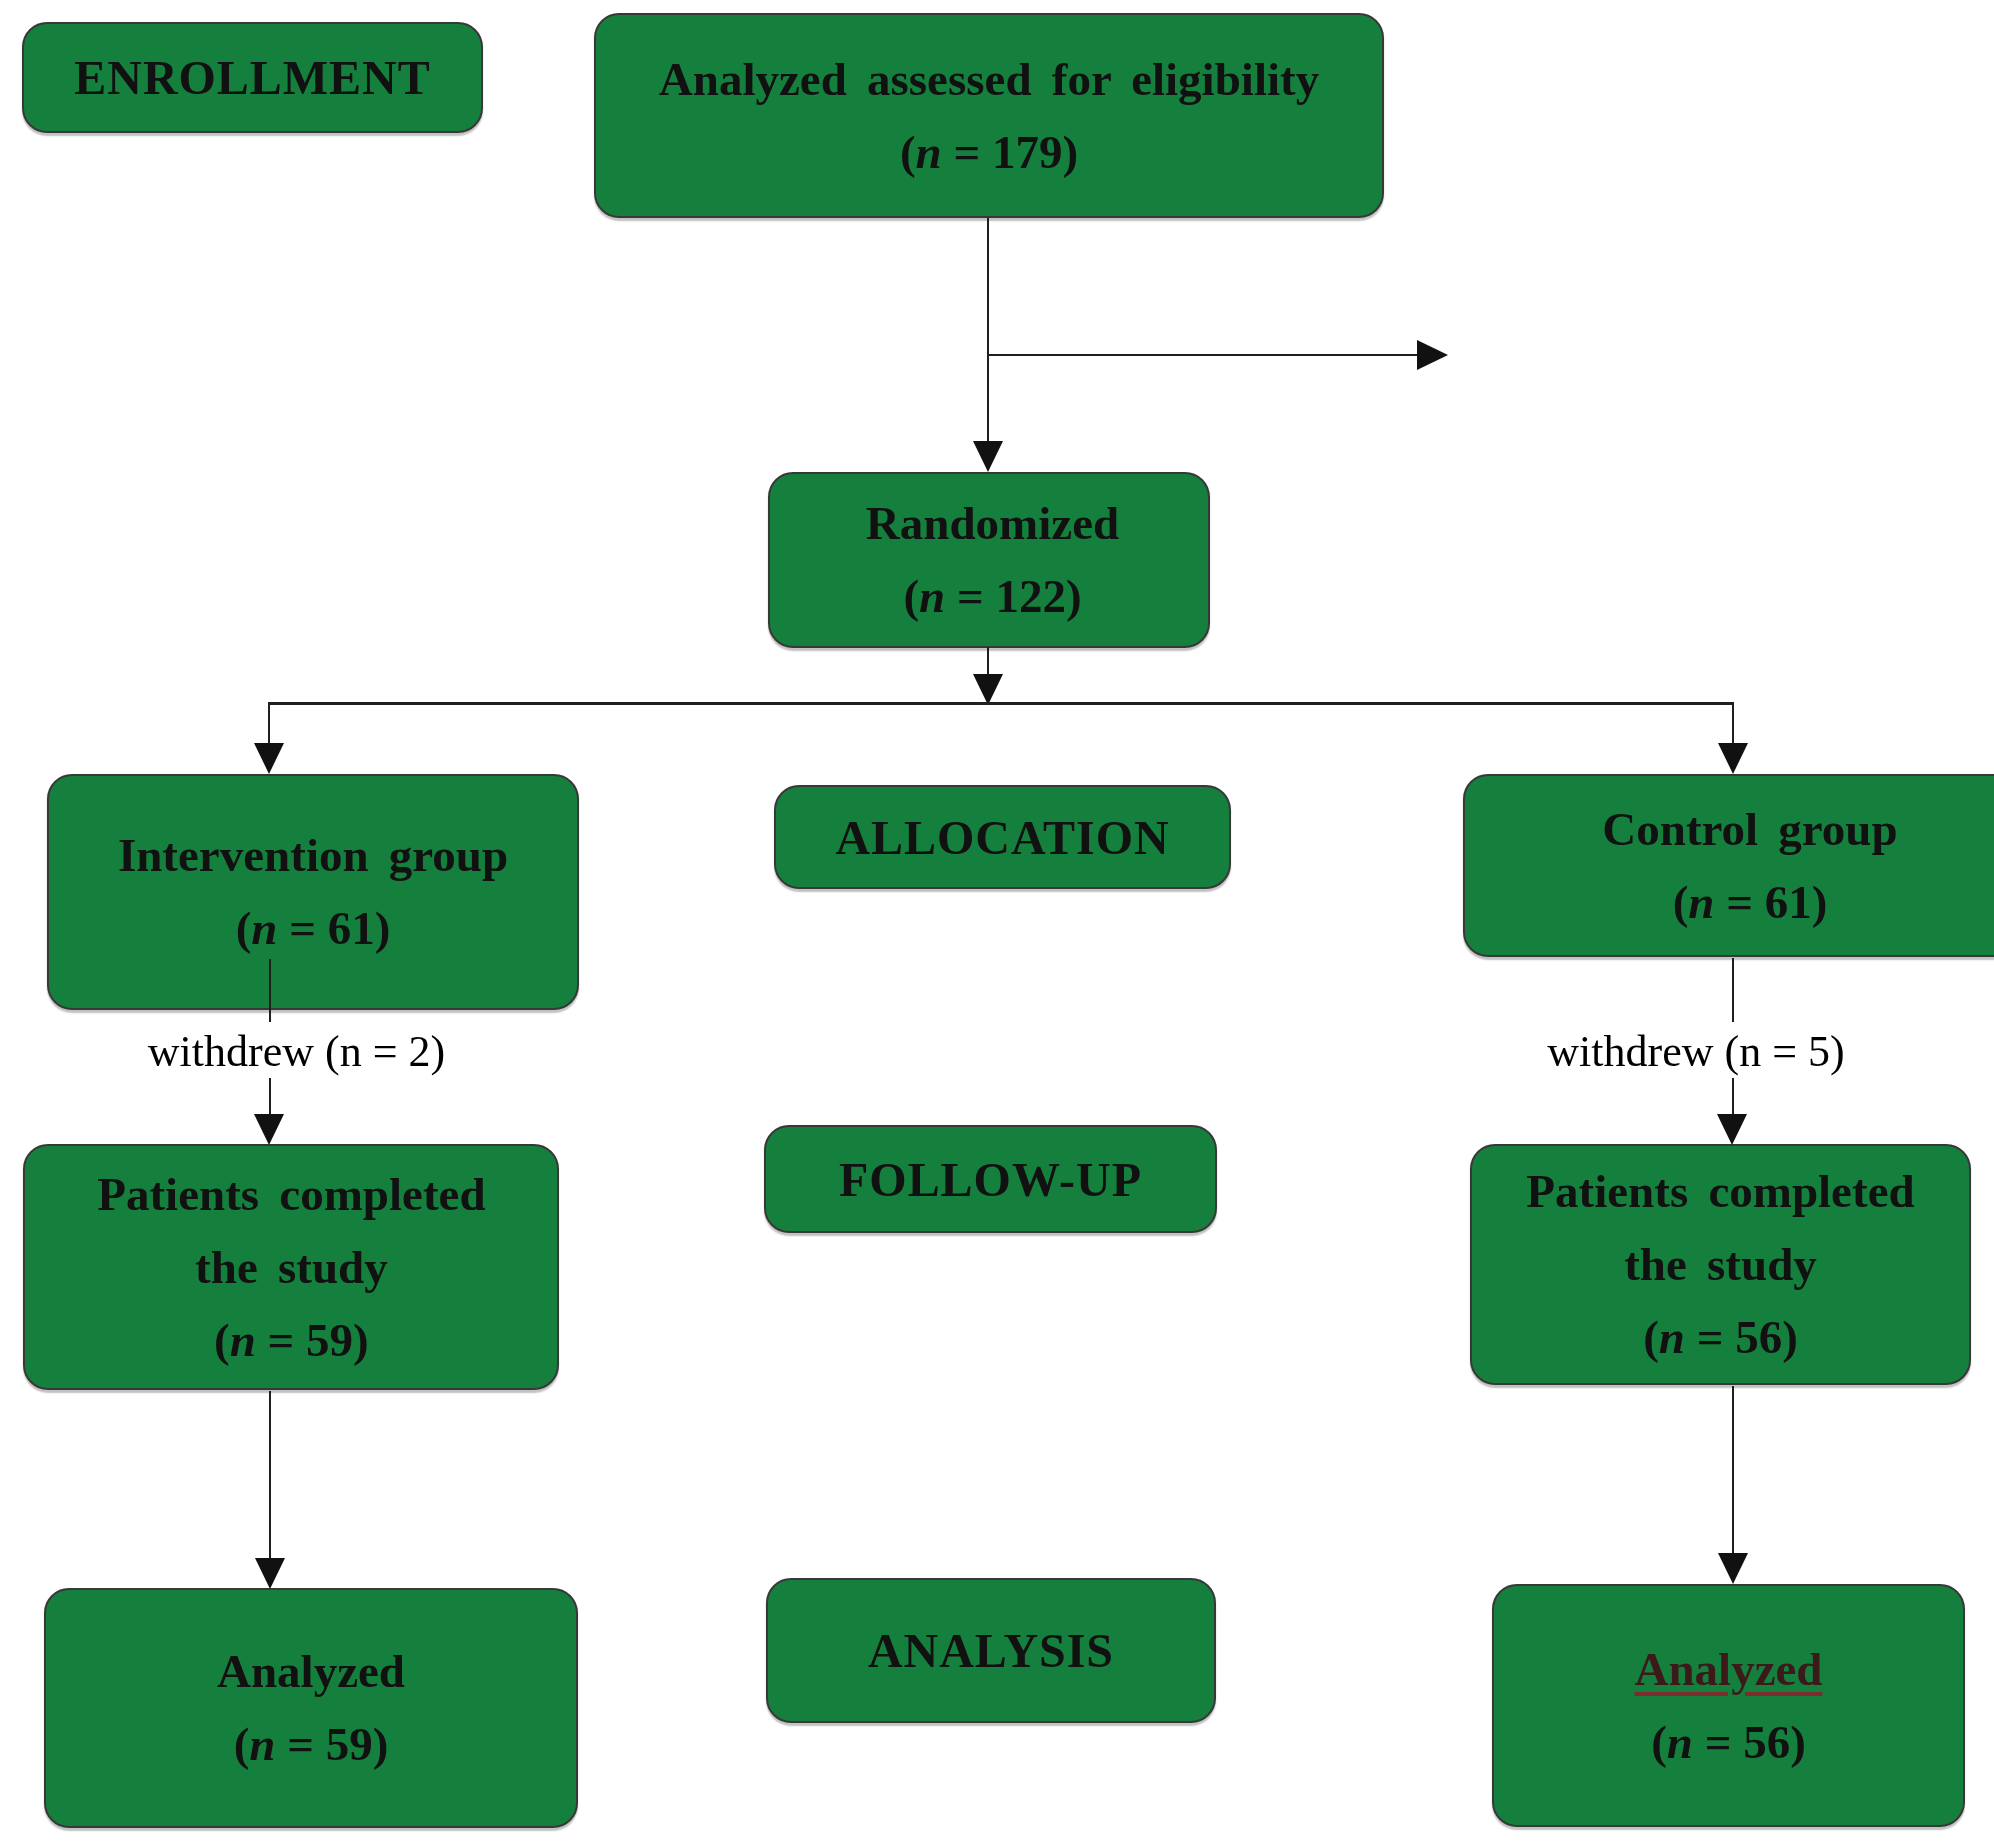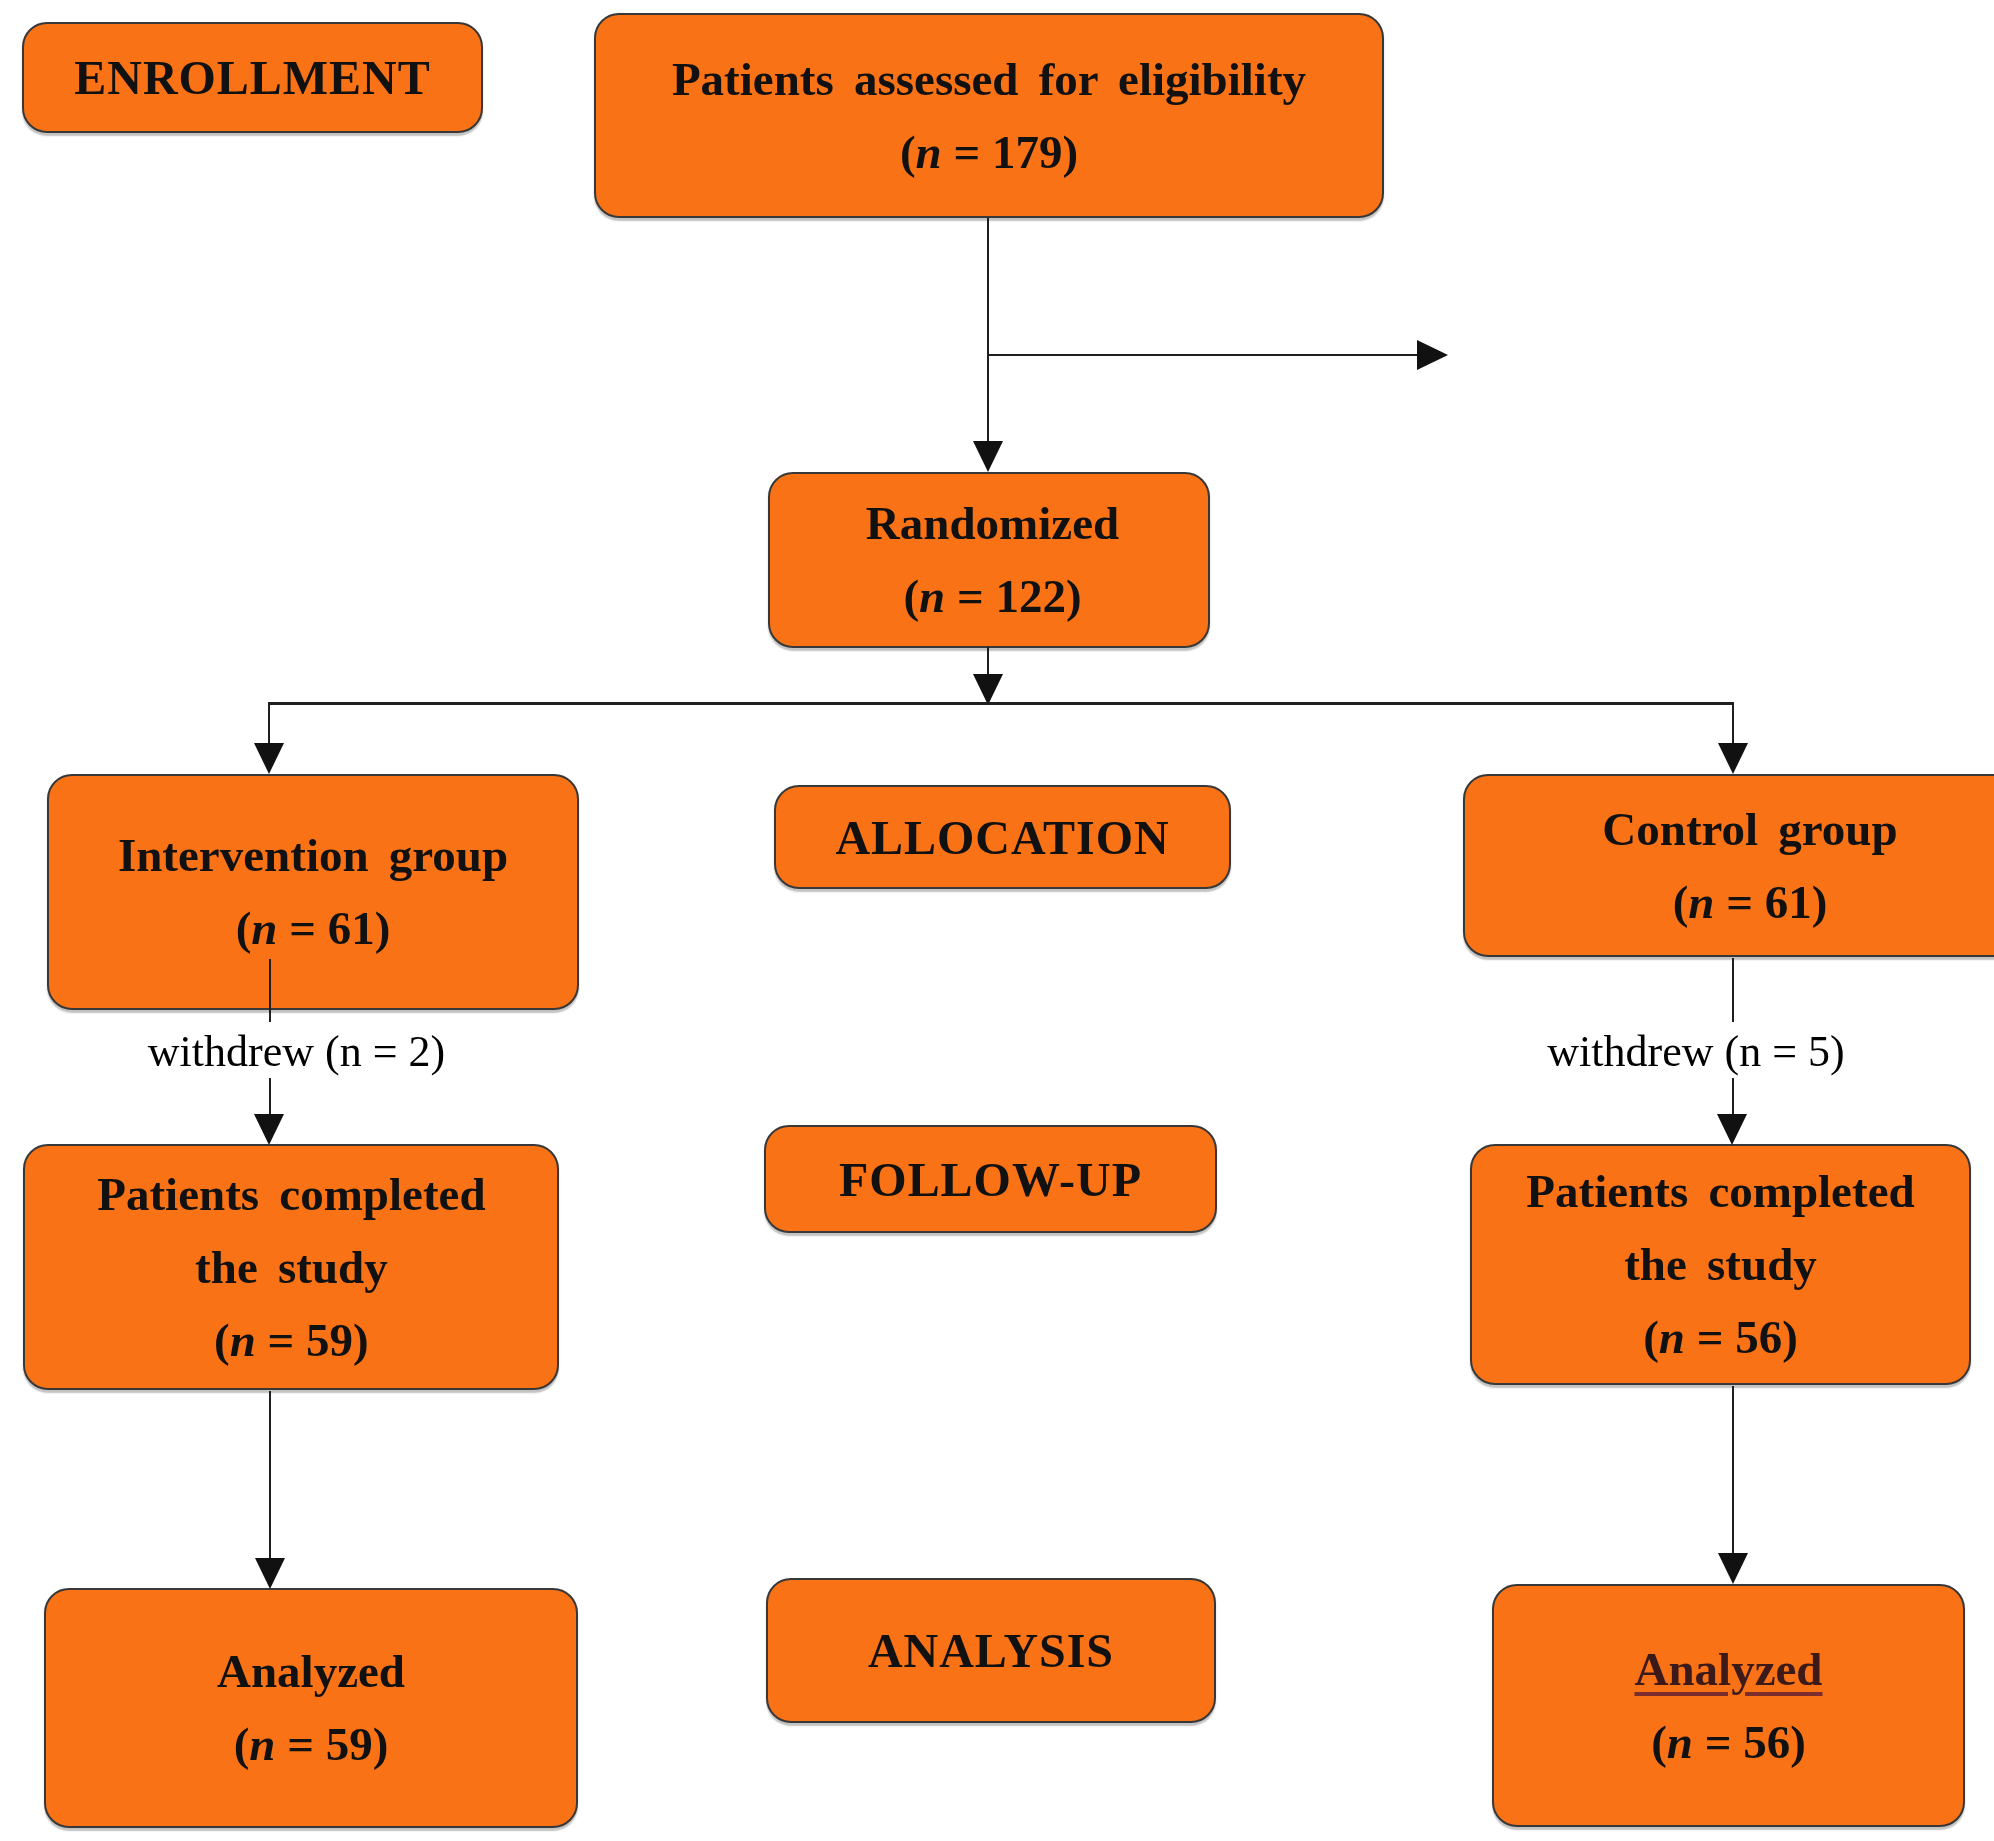--- a/index.html
+++ b/index.html
@@ -6,21 +6,21 @@
   #canvas{
     position:relative;
     width:1995px;height:1841px;
     background:#ffffff;
     font-family:"Liberation Serif", serif;
     color:#111;
     overflow:hidden;
   }
   .node{
     position:absolute;
-    background:#f97316;
+    background:#15803d;
     border:2.9px solid #383838;
     border-radius:25px;
     box-shadow:0 2.2px 1.5px rgba(120,120,120,.45);
     display:flex;
     flex-direction:column;
     align-items:center;
     justify-content:center;
     text-align:center;
     box-sizing:border-box;
   }
@@ -87,21 +87,21 @@
 
   <div class="node stage" style="left:774px;top:785px;width:457px;height:104px;">
     <div class="lbl">ALLOCATION</div>
   </div>
 
   <div class="node stage" style="left:766px;top:1578px;width:450px;height:145px;">
     <div class="lbl">ANALYSIS</div>
   </div>
 
   <div class="node" style="left:594px;top:13px;width:790px;height:205px;">
-    <div class="lbl">Patients assessed for eligibility</div>
+    <div class="lbl">Analyzed assessed for eligibility</div>
     <div class="count">(<i>n</i> = 179)</div>
   </div>
 
 
   <div class="node" style="left:768px;top:472px;width:442px;height:176px;padding-left:7px;">
     <div class="lbl">Randomized</div>
     <div class="count">(<i>n</i> = 122)</div>
   </div>
 
   <div class="node" style="left:47px;top:774px;width:532px;height:236px;">

